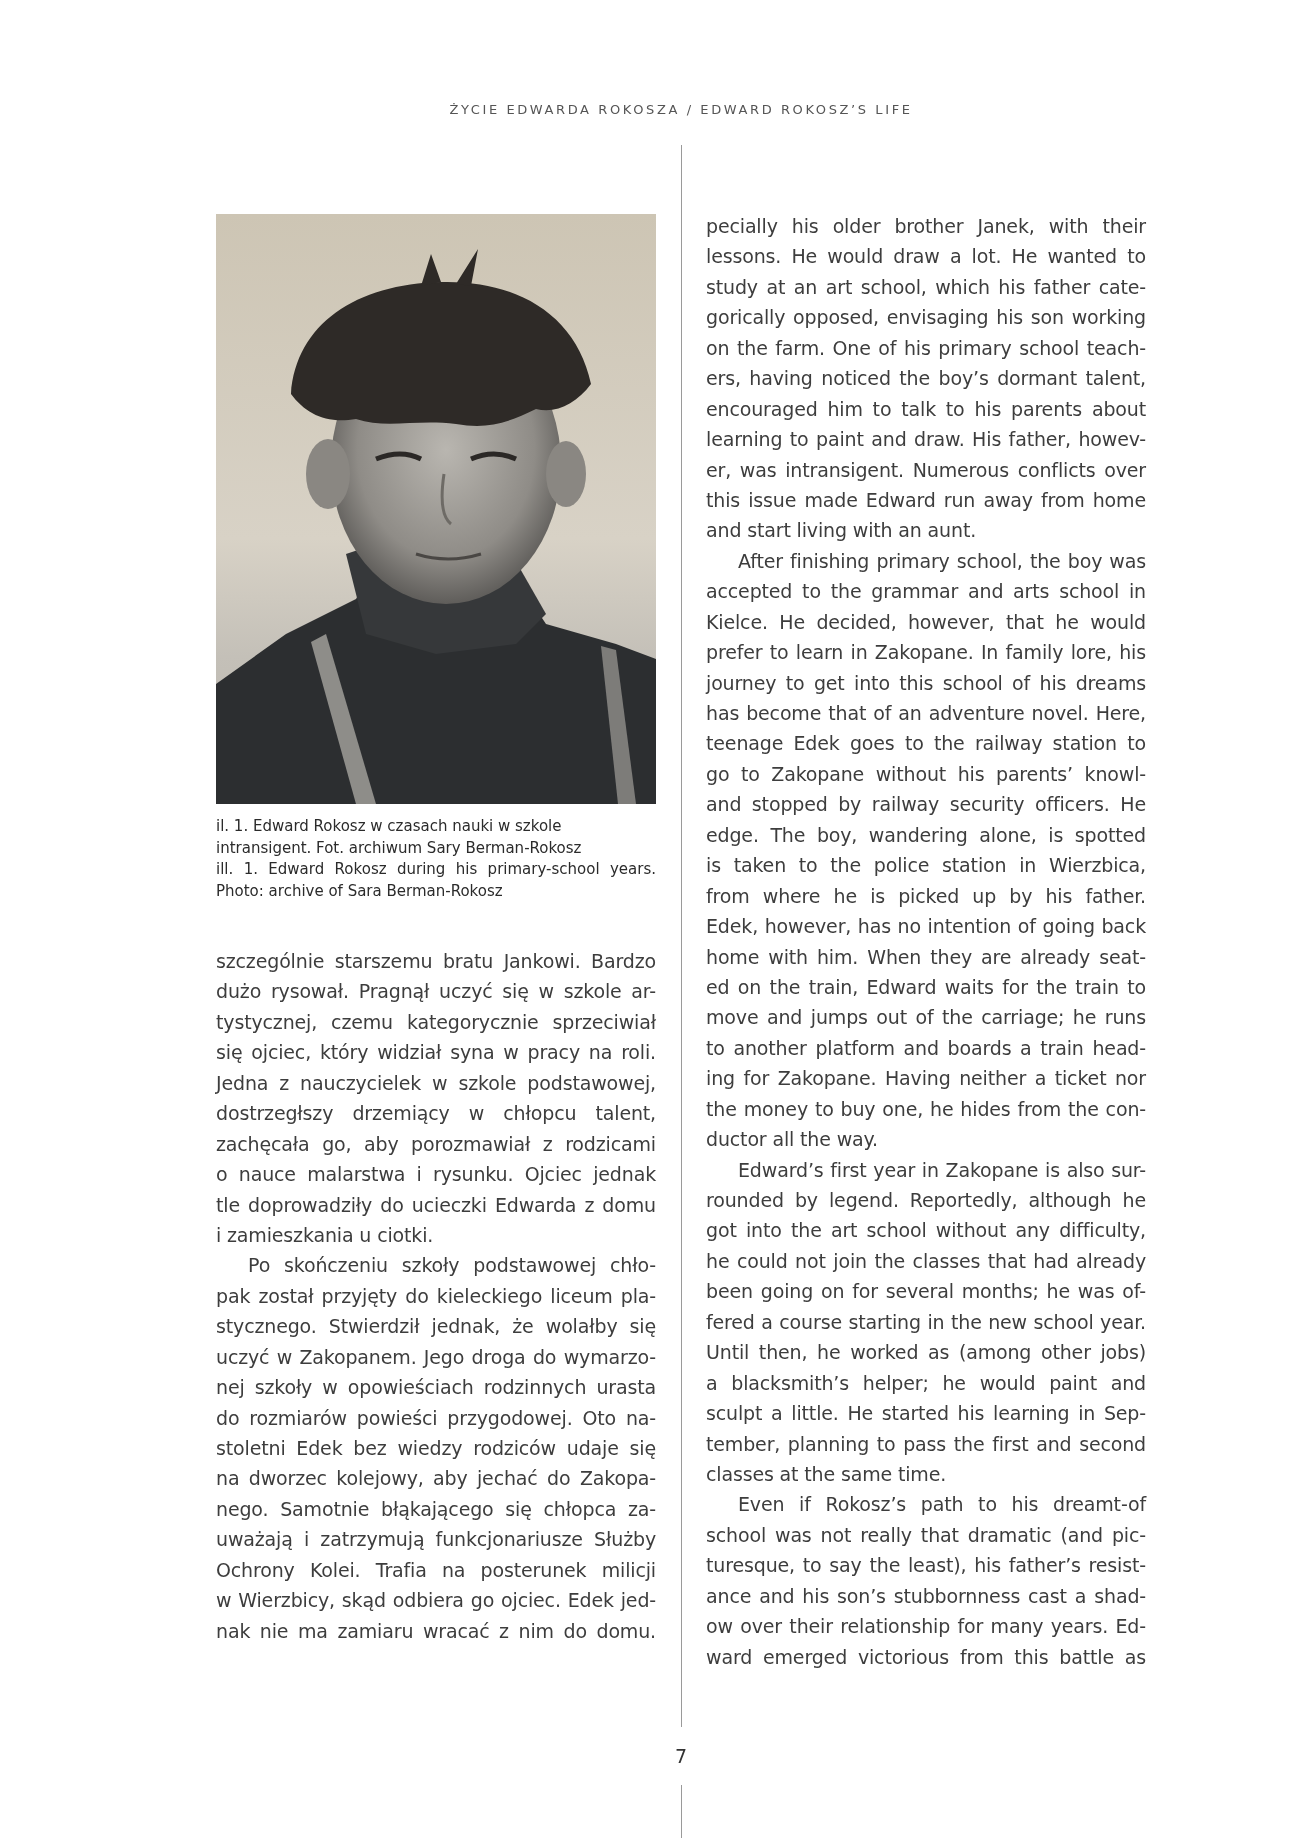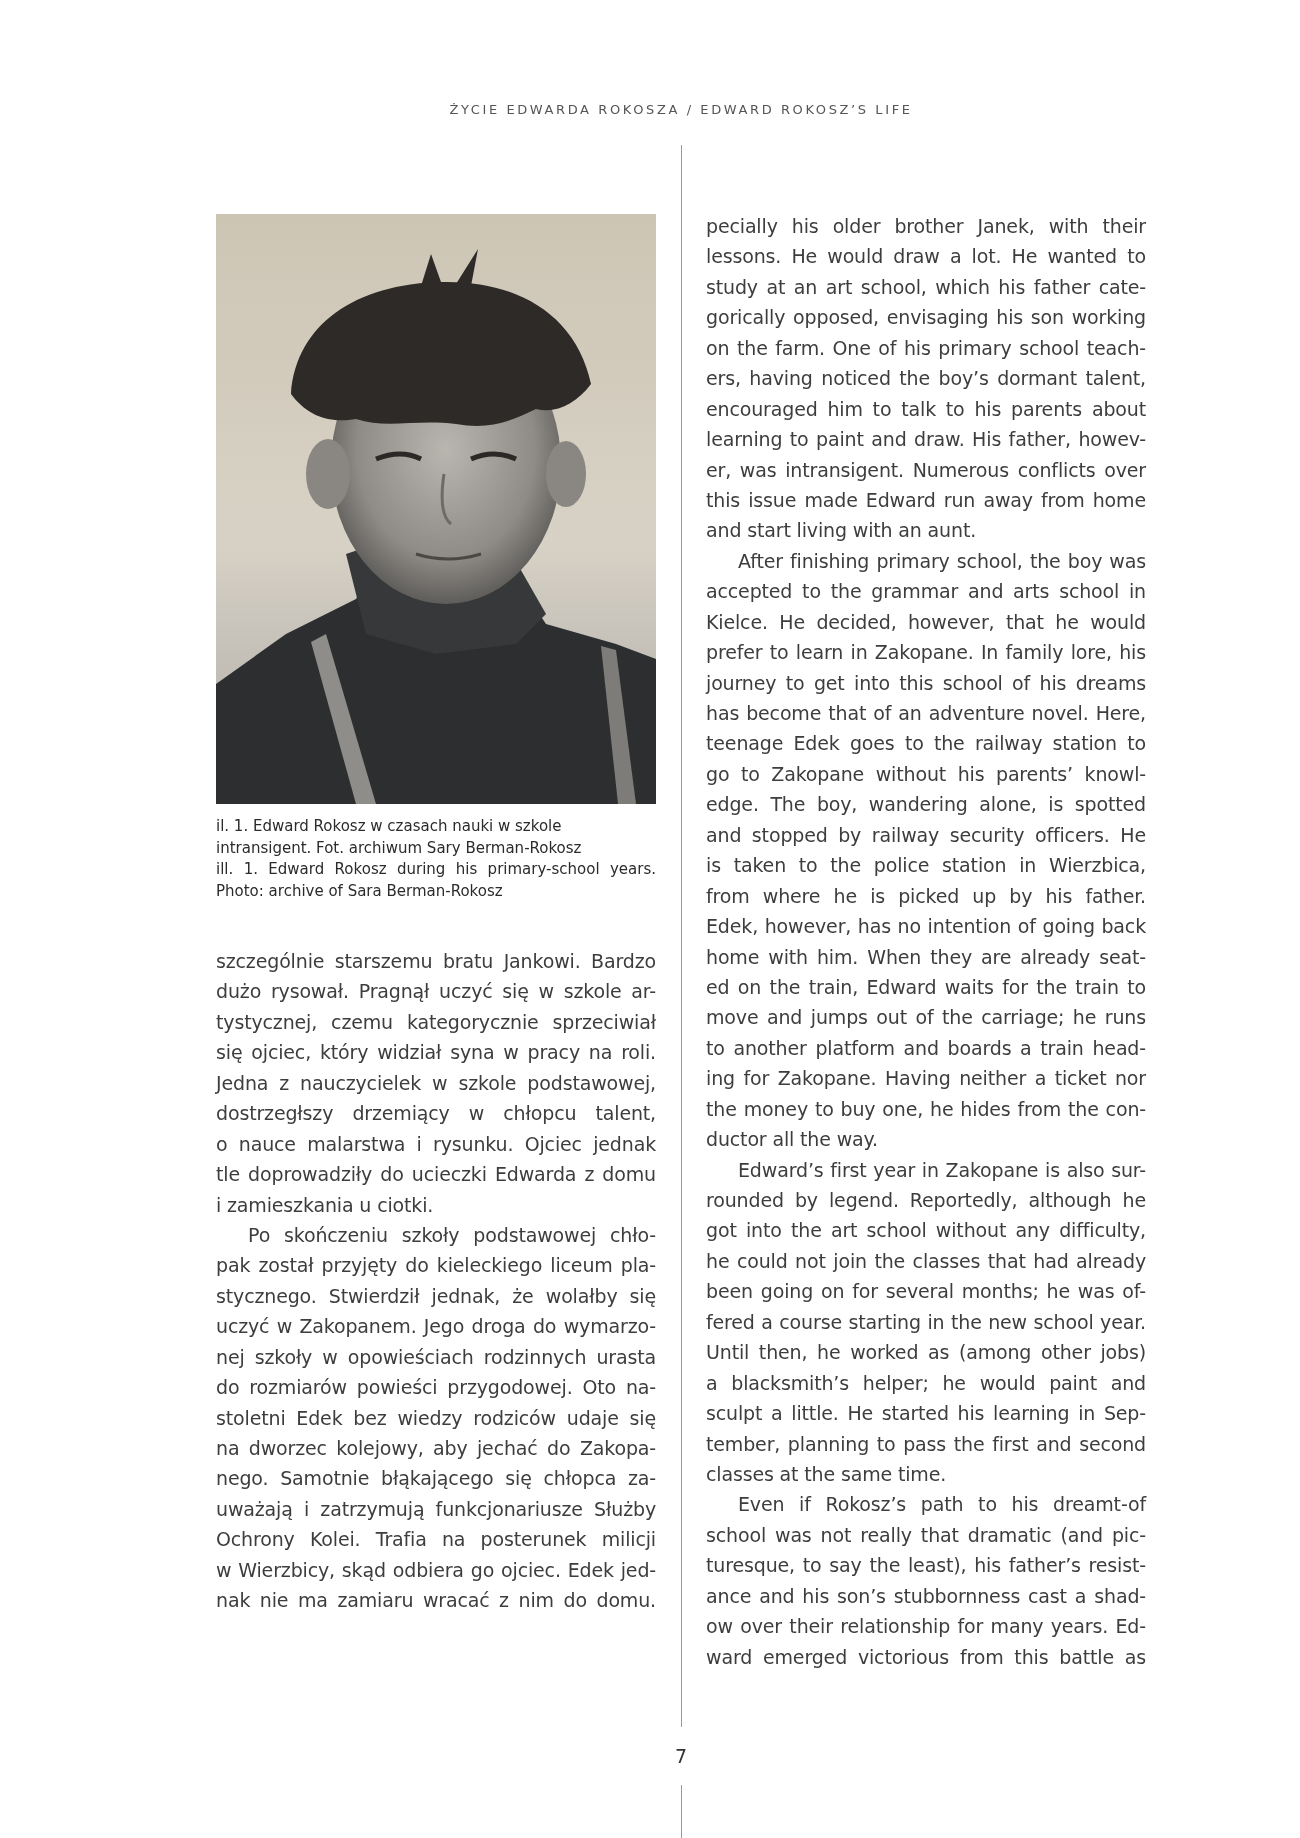--- a/index.html
+++ b/index.html
@@ -81,20 +81,21 @@
   <div>Photo: archive of Sara Berman-Rokosz</div>
 </div>
 
 <div class="col left" id="left-col">
     <span class="line">szczególnie starszemu bratu Jankowi. Bardzo</span>
     <span class="line">dużo rysował. Pragnął uczyć się w szkole ar-</span>
     <span class="line">tystycznej, czemu kategorycznie sprzeciwiał</span>
     <span class="line">się ojciec, który widział syna w pracy na roli.</span>
     <span class="line">Jedna z nauczycielek w szkole podstawowej,</span>
     <span class="line">dostrzegłszy drzemiący w chłopcu talent,</span>
+    <span class="line">zachęcała go, aby porozmawiał z rodzicami</span>
     <span class="line">o nauce malarstwa i rysunku. Ojciec jednak</span>
     <span class="line">tle doprowadziły do ucieczki Edwarda z domu</span>
     <span class="line last">i zamieszkania u ciotki.</span>
     <span class="line indent">Po skończeniu szkoły podstawowej chło-</span>
     <span class="line">pak został przyjęty do kieleckiego liceum pla-</span>
     <span class="line">stycznego. Stwierdził jednak, że wolałby się</span>
     <span class="line">uczyć w Zakopanem. Jego droga do wymarzo-</span>
     <span class="line">nej szkoły w opowieściach rodzinnych urasta</span>
     <span class="line">do rozmiarów powieści przygodowej. Oto na-</span>
     <span class="line">stoletni Edek bez wiedzy rodziców udaje się</span>
@@ -118,22 +119,22 @@
     <span class="line">this issue made Edward run away from home</span>
     <span class="line last">and start living with an aunt.</span>
     <span class="line indent">After finishing primary school, the boy was</span>
     <span class="line">accepted to the grammar and arts school in</span>
     <span class="line">Kielce. He decided, however, that he would</span>
     <span class="line">prefer to learn in Zakopane. In family lore, his</span>
     <span class="line">journey to get into this school of his dreams</span>
     <span class="line">has become that of an adventure novel. Here,</span>
     <span class="line">teenage Edek goes to the railway station to</span>
     <span class="line">go to Zakopane without his parents’ knowl-</span>
+    <span class="line">and stopped by railway security officers. He</span>
     <span class="line">edge. The boy, wandering alone, is spotted</span>
-    <span class="line">and stopped by railway security officers. He</span>
     <span class="line">is taken to the police station in Wierzbica,</span>
     <span class="line">from where he is picked up by his father.</span>
     <span class="line">Edek, however, has no intention of going back</span>
     <span class="line">home with him. When they are already seat-</span>
     <span class="line">ed on the train, Edward waits for the train to</span>
     <span class="line">move and jumps out of the carriage; he runs</span>
     <span class="line">to another platform and boards a train head-</span>
     <span class="line">ing for Zakopane. Having neither a ticket nor</span>
     <span class="line">the money to buy one, he hides from the con-</span>
     <span class="line last">ductor all the way.</span>

